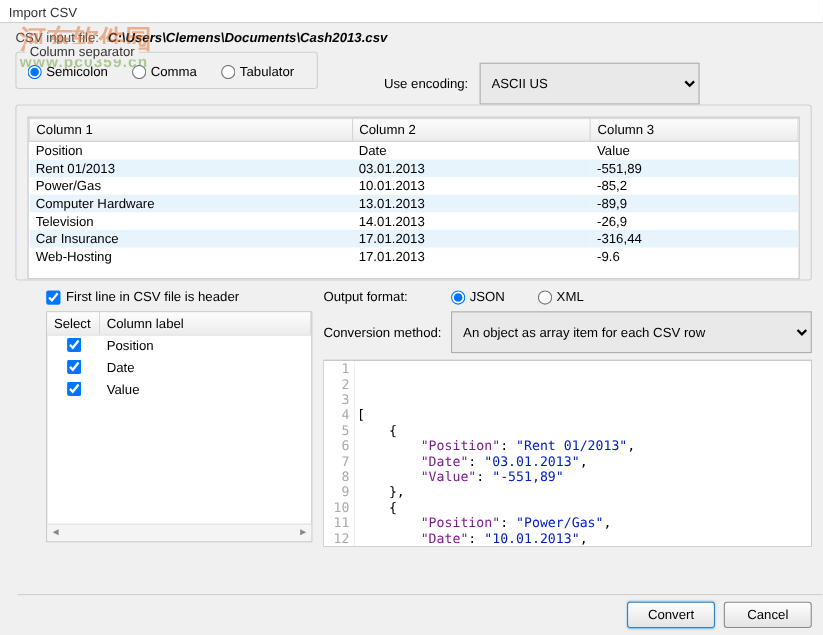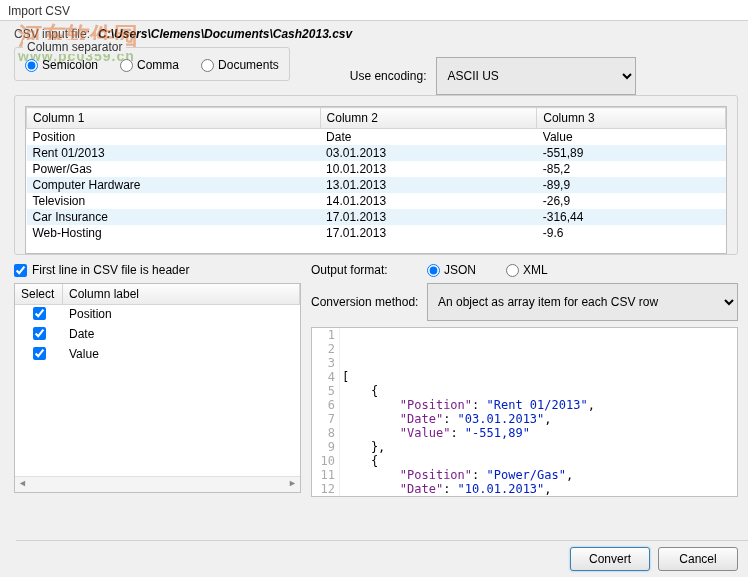--- a/index.html
+++ b/index.html
@@ -58,21 +58,21 @@
     background:linear-gradient(#fdfdfd,#ececec);
     border:1px solid #d5d5d5;
     text-align:left;
     padding:3px 6px;
     font-weight:normal;
     font-size:12px;
   }
   td { padding:1px 6px; border-bottom:0; font-size:12px;}
   tr.alt td { background:#e8f4fb; }
   .bottom { display:flex; gap:10px; margin-top:6px;}
-  .left-col { width:287px; }
+  .left-col { width:242px;margin-left:28px; }
   .chk-row { display:flex; align-items:center; gap:5px; margin-bottom:6px;}
   .labels-wrap {
     border:1px solid #c0c0c0; background:#fff; height:210px;
     display:flex; flex-direction:column; position:relative;
   }
   .labels-head { display:flex; border-bottom:1px solid #d5d5d5; }
   .labels-head div {
     background:linear-gradient(#fdfdfd,#ececec);
     border-right:1px solid #d5d5d5;
     padding:3px 6px;
@@ -145,21 +145,21 @@
         <label class="radio-item">
           <input type="radio" name="sep" checked="" style="">
           <span>Semicolon</span>
         </label>
         <label class="radio-item">
           <input type="radio" name="sep" style="">
           <span>Comma</span>
         </label>
         <label class="radio-item">
           <input type="radio" name="sep" style="">
-          <span>Documents</span>
+          <span>Tabulator</span>
         </label>
       </div>
     </div>
     <div class="enc-row" style="margin-top:10px;">
       <span>Use encoding:</span>
       <select style="width:200px;">
         <option>ASCII US</option>
       </select>
     </div>
   </div>

